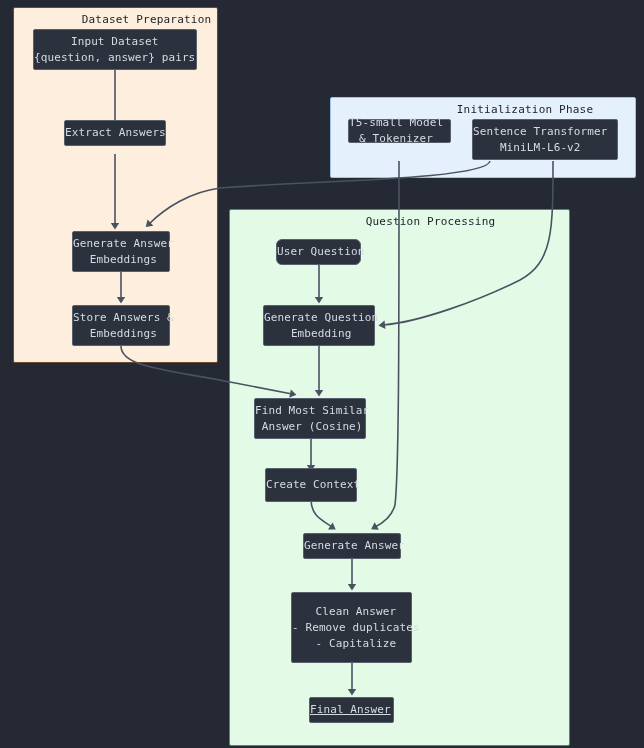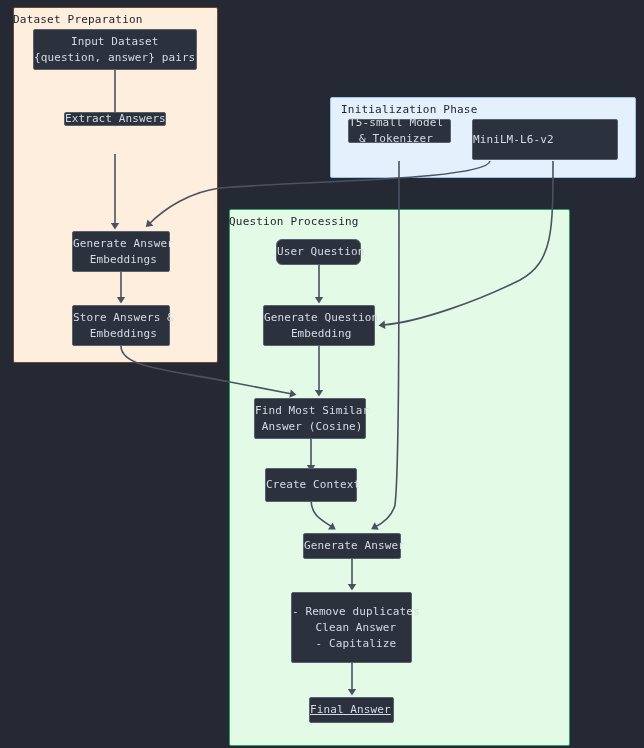--- a/index.html
+++ b/index.html
@@ -19,24 +19,26 @@
     position: absolute;
     box-sizing: border-box;
     border-width: 1.5px;
     border-style: solid;
     border-radius: 2px;
   }
   .subgraph-title {
     position: absolute;
     left: 0;
     right: 16px;
+    text-align: center;
     font-size: 11px;
     color: #1b1f27;
     letter-spacing: 0.2px;
     white-space: nowrap;
+    padding-left: 31px;
   }
   .node {
     position: absolute;
     box-sizing: border-box;
     background: #2b313d;
     border: 1.3px solid #59606d;
     border-radius: 2px;
     color: #d6dae2;
     font-size: 11px;
     line-height: 16px;
@@ -97,26 +99,26 @@
       <polygon points="335.75351113300263,529.482167233372 332.6484622475905,522.3935375054767 328.0150834119628,529.4000916204149" class="arrow-head"></polygon>
       <path class="edge-path" d="M399,161 C399,330 399,470 395,505 C392,516 383,523 375,527"></path>
       <polygon points="371.0980574708578,529.2416164924606 378.82637207258193,529.6455390305504 374.6420212866556,522.3619129761515" class="arrow-head"></polygon>
       <path class="edge-path" d="M352,559 L352,586"></path>
       <polygon points="352,590.5 356.2,584 347.8,584" class="arrow-head"></polygon>
       <path class="edge-path" d="M352,663 L352,691"></path>
       <polygon points="352,695.5 356.2,689 347.8,689" class="arrow-head"></polygon>
     </svg>
   <div id="node-layer">
       <div class="node" style="left: 33px; top: 29px; width: 164px; height: 41px;"><div><span>Input Dataset</span><span>{question, answer} pairs</span></div></div>
-      <div class="node" style="left: 64px; top: 112px; width: 102px; height: 14px;"><div><span>Extract Answers</span></div></div>
+      <div class="node" style="left: 64px; top: 120px; width: 102px; height: 26px;"><div><span>Extract Answers</span></div></div>
       <div class="node" style="left: 72px; top: 231px; width: 98px; height: 41px;"><div><span>Generate Answer</span><span>Embeddings</span></div></div>
       <div class="node" style="left: 72px; top: 305px; width: 98px; height: 41px;"><div><span>Store Answers &amp;</span><span>Embeddings</span></div></div>
       <div class="node" style="left: 348px; top: 119px; width: 103px; height: 24px;"><div><span>T5-small Model</span><span>&amp; Tokenizer</span></div></div>
-      <div class="node" style="left: 472px; top: 119px; width: 146px; height: 41px;"><div><span>MiniLM-L6-v2</span></div></div>
+      <div class="node" style="left: 472px; top: 119px; width: 146px; height: 41px;"><div><span>Sentence Transformer</span><span>MiniLM-L6-v2</span></div></div>
       <div class="node" style="left: 276px; top: 239px; width: 85px; height: 26px; border-radius: 6px;"><div><span>User Question</span></div></div>
       <div class="node" style="left: 263px; top: 305px; width: 112px; height: 41px;"><div><span>Generate Question</span><span>Embedding</span></div></div>
       <div class="node" style="left: 254px; top: 398px; width: 112px; height: 41px;"><div><span>Find Most Similar</span><span>Answer (Cosine)</span></div></div>
       <div class="node" style="left: 265px; top: 468px; width: 92px; height: 34px;"><div><span>Create Context</span></div></div>
       <div class="node" style="left: 303px; top: 533px; width: 98px; height: 26px;"><div><span>Generate Answer</span></div></div>
-      <div class="node" style="left: 291px; top: 592px; width: 121px; height: 71px;"><div><span>- Remove duplicates</span><span>Clean Answer</span><span>- Capitalize</span></div></div>
+      <div class="node" style="left: 291px; top: 592px; width: 121px; height: 71px;"><div><span>Clean Answer</span><span>- Remove duplicates</span><span>- Capitalize</span></div></div>
       <div class="node" style="left: 309px; top: 697px; width: 85px; height: 26px; text-decoration: underline;"><div><span>Final Answer</span></div></div>
     </div>
 </div>
 
 </body></html>

